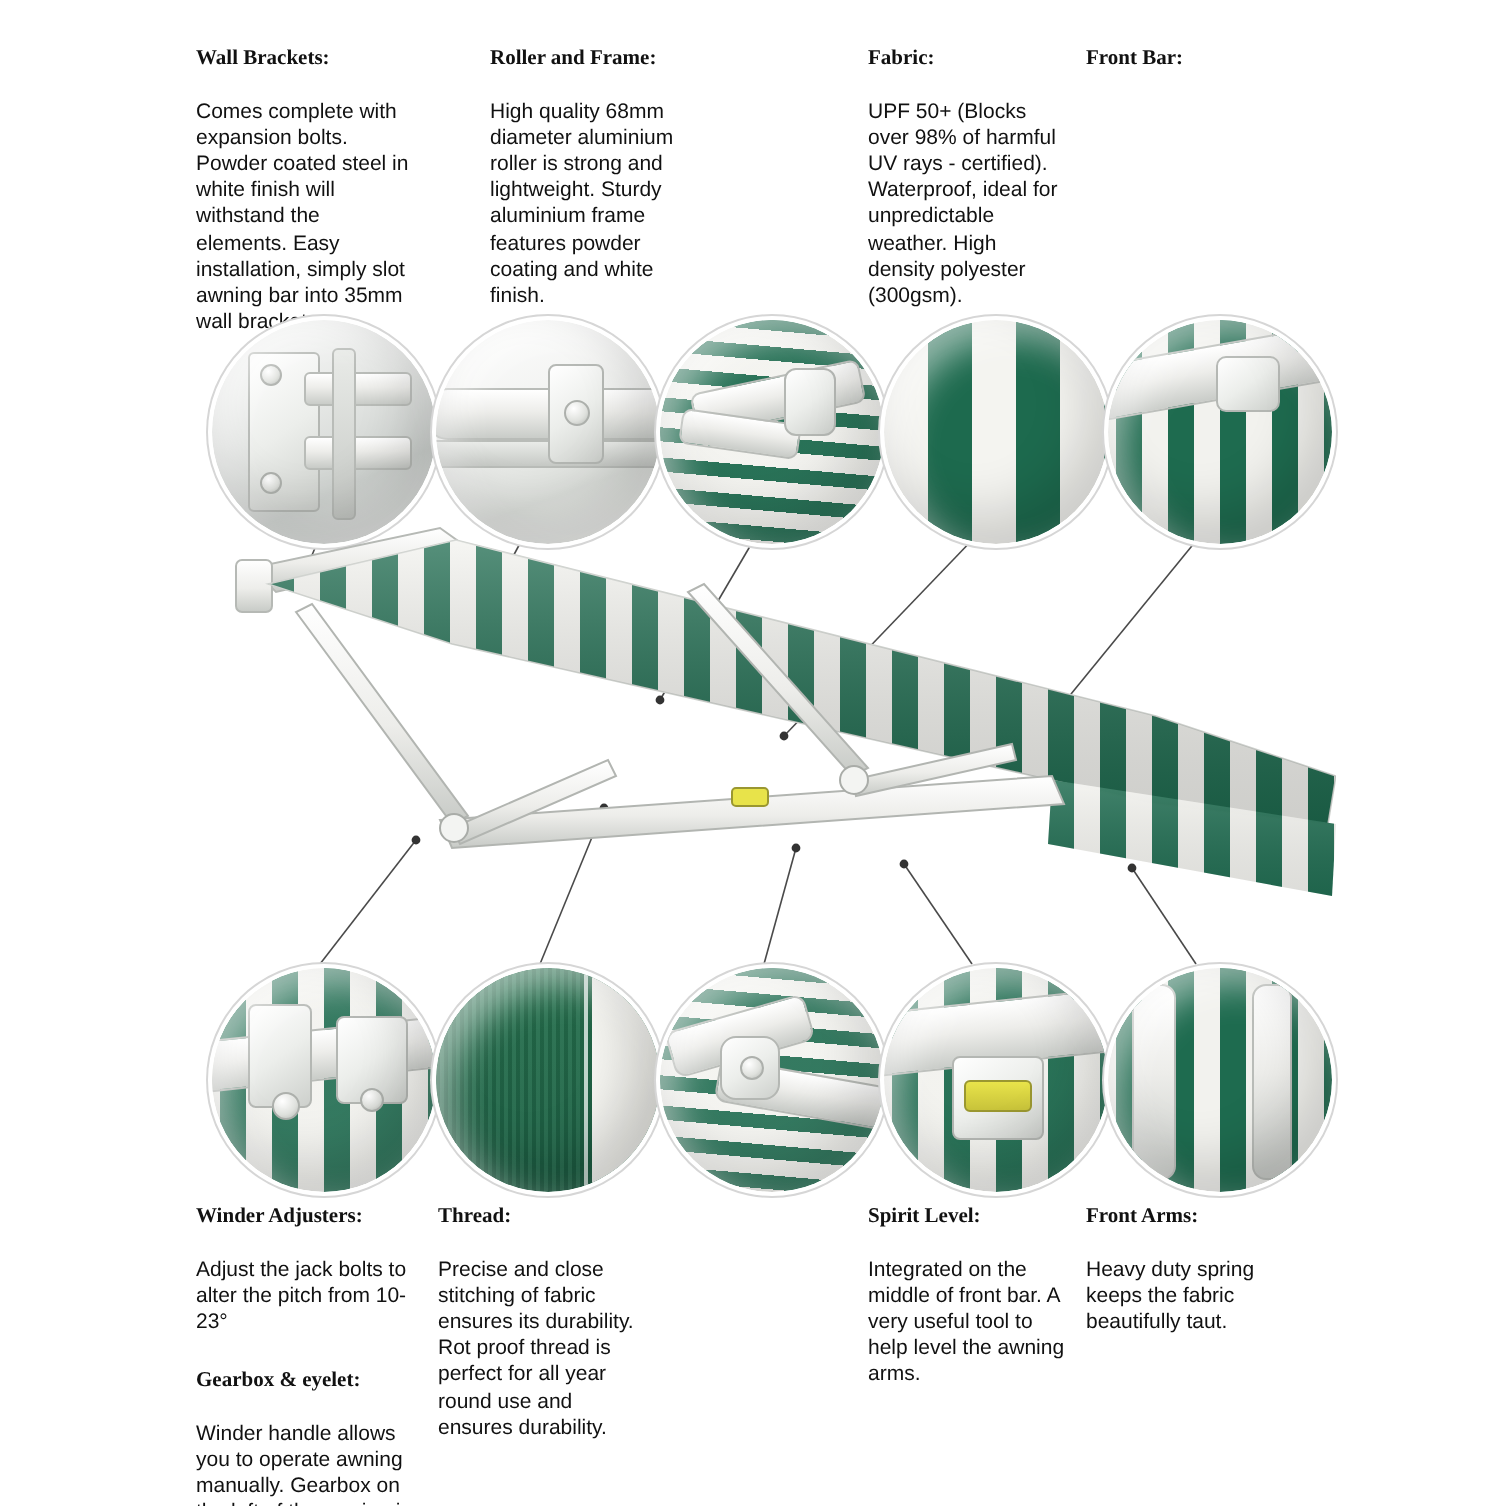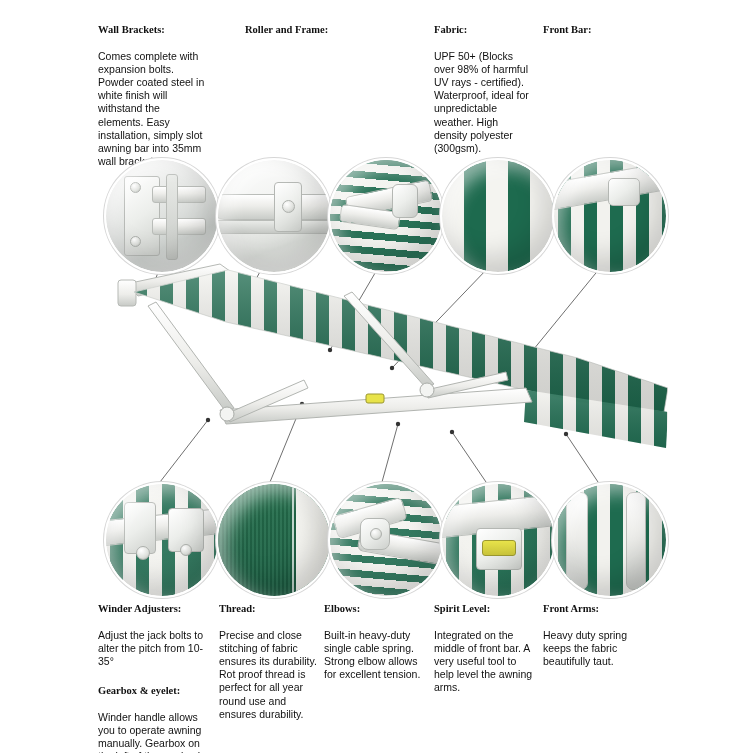--- a/index.html
+++ b/index.html
@@ -164,48 +164,45 @@
 
 <div class="canvas">
 
   <div class="txt-block" style="left:98px; top:10px; width:108px;">
     <span class="hd">Wall Brackets:</span>
     <span class="bd">Comes complete with expansion bolts. Powder coated steel in white finish will withstand the elements. Easy installation, simply slot awning bar into 35mm wall bracket.</span>
   </div>
 
   <div class="txt-block" style="left:213px; top:10px; width:104px;margin-left:32px;">
     <span class="hd">Roller and Frame:</span>
+    <span class="bd">High quality 68mm diameter aluminium roller is strong and lightweight. Sturdy aluminium frame features powder coating and white finish.</span>
   </div>
 
 
   <div class="txt-block" style="left:434px; top:10px; width:100px;">
     <span class="hd">Fabric:</span>
     <span class="bd">UPF 50+ (Blocks over 98% of harmful UV rays - certified). Waterproof, ideal for unpredictable weather. High density polyester (300gsm).</span>
   </div>
 
   <div class="txt-block" style="left:543px; top:10px; width:104px;">
     <span class="hd">Front Bar:</span>
   </div>
 
   <div class="txt-block" style="left:98px; top:589px; width:108px;">
     <span class="hd">Winder Adjusters:</span>
-    <span class="bd">Adjust the jack bolts to alter the pitch from 10-35°</span>
+    <span class="bd">Adjust the jack bolts to alter the pitch from 10-23°</span>
     <span class="hd" style="margin-top:3px;">Gearbox &amp; eyelet:</span>
     <span class="bd2">Winder handle allows you to operate awning manually. Gearbox on the left of the awning is slim and discrete.</span>
   </div>
 
   <div class="txt-block" style="left:219px; top:589px; width:104px;">
     <span class="hd">Thread:</span>
     <span class="bd">Precise and close stitching of fabric ensures its durability. Rot proof thread is perfect for all year round use and ensures durability.</span>
   </div>
 
-  <div class="txt-block" style="left:324px; top:589px; width:104px;">
-    <span class="hd">Elbows:</span>
-    <span class="bd">Built-in heavy-duty single cable spring. Strong elbow allows for excellent tension.</span>
-  </div>
 
   <div class="txt-block" style="left:434px; top:589px; width:104px;">
     <span class="hd">Spirit Level:</span>
     <span class="bd">Integrated on the middle of front bar. A very useful tool to help level the awning arms.</span>
   </div>
 
   <div class="txt-block" style="left:543px; top:589px; width:104px;">
     <span class="hd">Front Arms:</span>
     <span class="bd">Heavy duty spring keeps the fabric beautifully taut.</span>
   </div>

